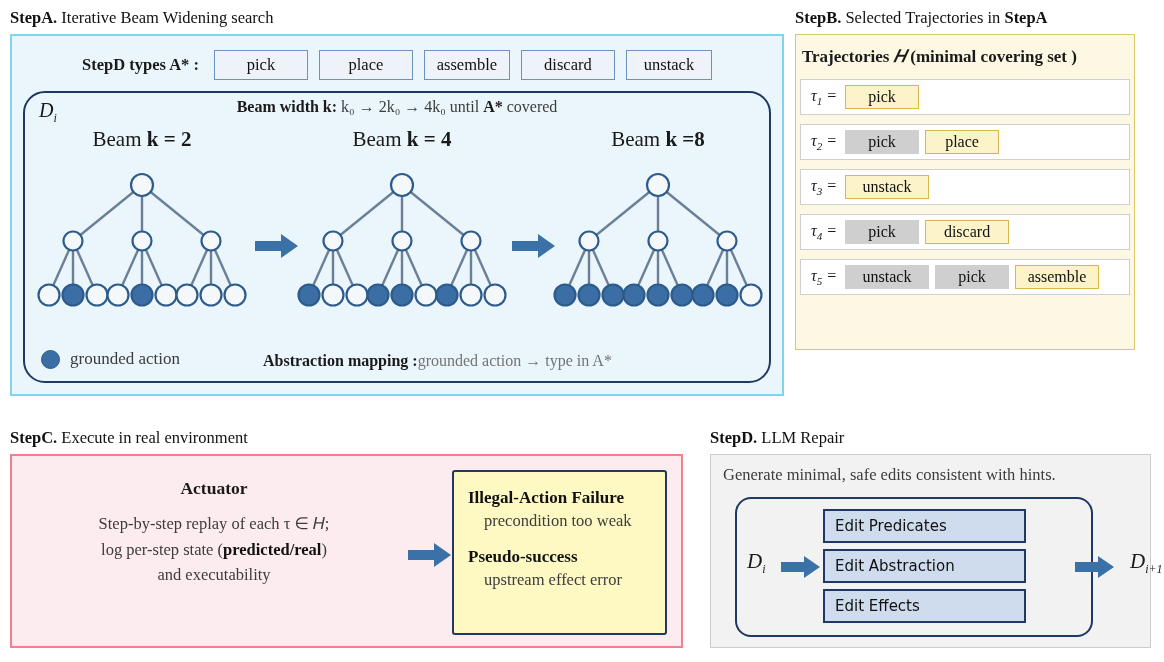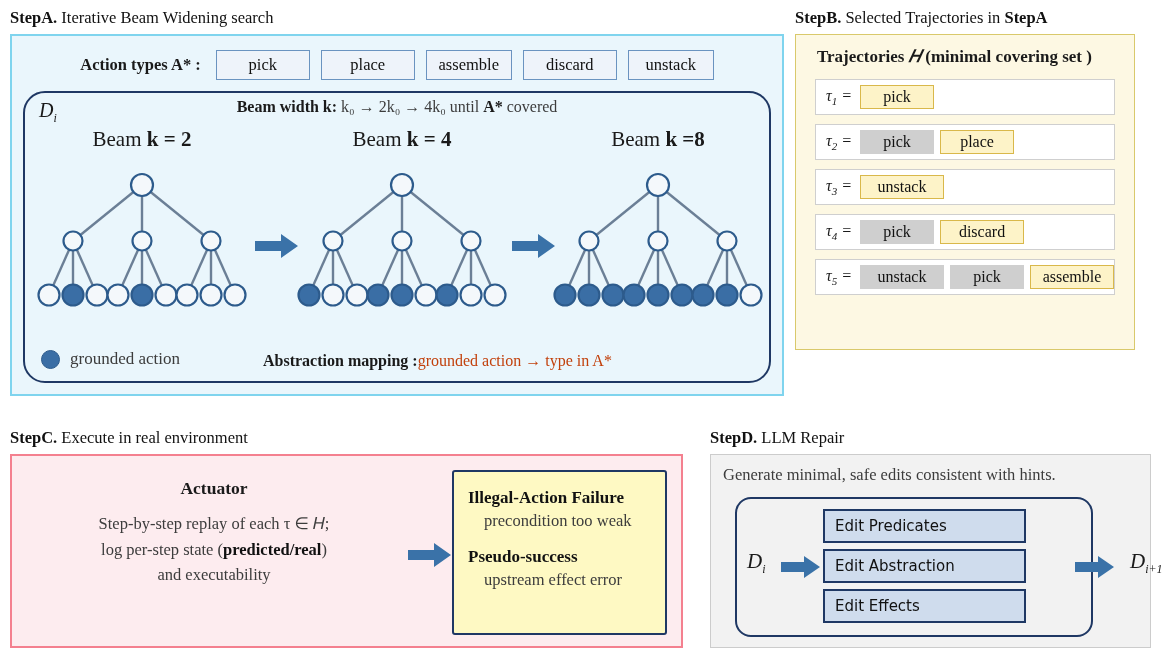--- a/index.html
+++ b/index.html
@@ -76,31 +76,31 @@
   #legend-row{
     position:absolute;left:16px;bottom:12px;
     display:flex;align-items:center;gap:10px;font-size:17px;color:#3c3c3c;
   }
   #legend-dot{width:17px;height:17px;border-radius:50%;
     background:#3a6ea5;border:1.5px solid #2d5b8c;display:inline-block;}
   #abstraction-line{
     position:absolute;left:238px;bottom:11px;font-size:16px;
   }
   #abstraction-line .am-lbl{font-weight:bold;}
-  #abstraction-line .am-val{color:#c2410c;}
+  #abstraction-line .am-val{color:#737373;}
 
   
   #stepB-wrap{position:absolute;left:795px;top:8px;width:360px;}
   #stepB-panel{
     margin-top:6px;
     background:#fdf8e3;
     border:1.5px solid #d9c96b;
     width:340px;height:316px;
     box-sizing:border-box;
-    padding:10px 19px;
+    padding:10px 4px;
   }
   #traj-header{font-size:17px;margin:2px 0 12px 2px;}
   #traj-header b{font-weight:bold;}
   #traj-header .scriptT{font-family:"Liberation Serif",serif;font-style:italic;font-weight:bold;}
   .traj-row{
     background:#ffffff;
     border:1.5px solid #cfcfcf;
     height:36px;
     margin-bottom:9px;
     display:flex;align-items:center;
@@ -195,21 +195,21 @@
 <body>
 
 <div id="stepA-wrap">
   <div class="panel-title">
     <b>StepA.</b><span> Iterative Beam Widening search</span>
   </div>
 
   <div id="stepA-panel">
 
     <div id="action-types-row">
-      <span id="action-types-label">Action types A* :</span>
+      <span id="action-types-label">StepD types A* :</span>
       <span class="action-chip">pick</span>
       <span class="action-chip">place</span>
       <span class="action-chip narrow">assemble</span>
       <span class="action-chip">discard</span>
       <span class="action-chip narrow">unstack</span>
     </div>
 
     <div id="inner-round">
 
       <div id="di-label">

